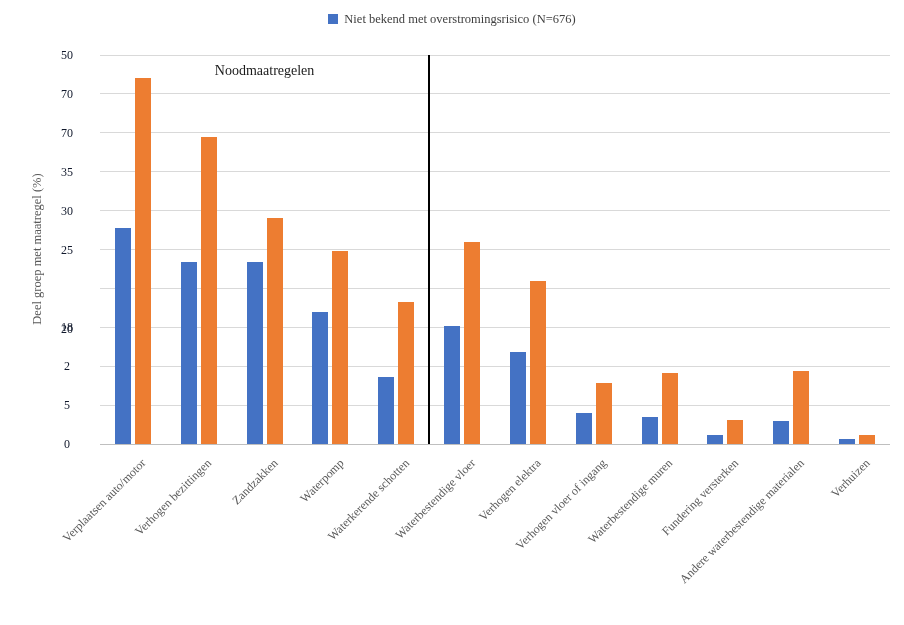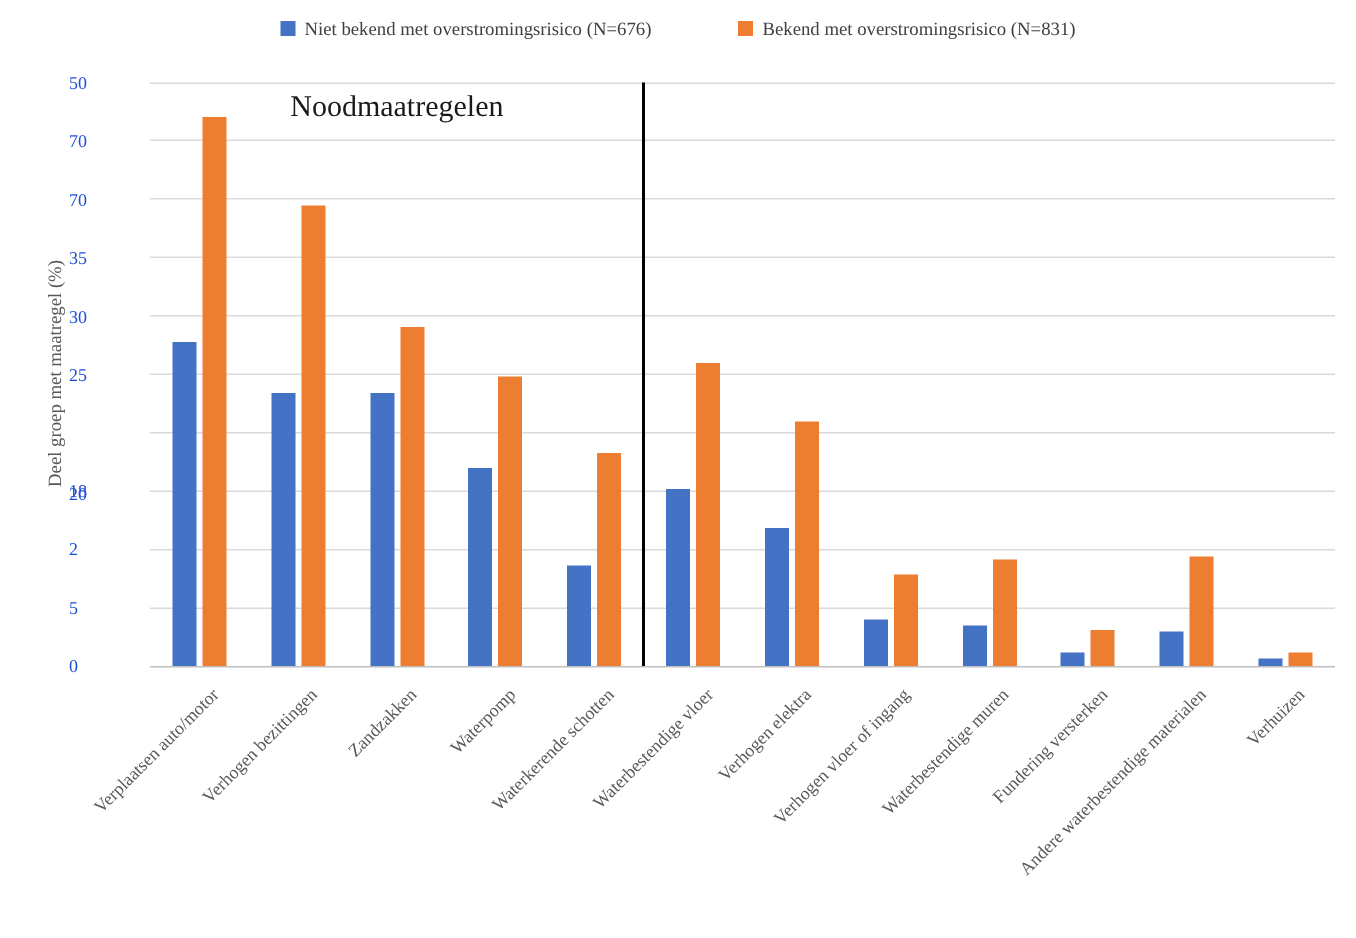--- a/index.html
+++ b/index.html
@@ -21,26 +21,26 @@
   
   .plot{
     position:absolute;left:100px;top:55px;width:790px;height:389px;
     border-bottom:1px solid #bfbfbf;
   }
   .gridline{position:absolute;left:0;width:790px;height:1px;background:#d9d9d9;}
   .bar{position:absolute;}
   .divider{position:absolute;width:2px;background:#000;}
   .section-title{
     position:absolute;top:60px;height:22px;
-    text-align:center;font-size:20px;color:#1a1a1a;line-height:22px;
+    text-align:center;font-size:14px;color:#1a1a1a;line-height:22px;
   }
   
   .ytick{
-    position:absolute;width:42px;text-align:left;
-    font-size:12px;color:#1d4ed8;line-height:16px;
+    position:absolute;width:42px;text-align:center;
+    font-size:12px;color:#0f172a;line-height:16px;
   }
   .y-title{
     position:absolute;left:-158px;top:241px;width:389px;height:16px;
     text-align:center;font-size:12.5px;color:#595959;line-height:16px;
     transform:rotate(-90deg);transform-origin:center;
   }
   .xlabel{
     position:absolute;white-space:nowrap;
     font-size:12px;color:#595959;line-height:14px;
     transform:rotate(-45deg);transform-origin:100% 0;
@@ -49,24 +49,20 @@
 </style>
 </head>
 <body>
 
 <div class="figure">
 
   <div class="legend">
     <div class="legend-item">
       <span class="swatch" style="background: rgb(68, 114, 196);"></span>
       <span class="legend-label">Niet bekend met overstromingsrisico (N=676)</span>
-    </div>
-    <div class="legend-item">
-      <span class="swatch" style="background: rgb(237, 125, 49);"></span>
-      <span class="legend-label">Bekend met overstromingsrisico (N=831)</span>
     </div>
   </div>
 
   <div class="y-title">Deel groep met maatregel (%)</div>
 
   <div class="plot" id="plot">
       <div class="gridline" style="top: 349.6px; background: rgb(217, 217, 217);"></div>
       <div class="gridline" style="top: 310.7px; background: rgb(217, 217, 217);"></div>
       <div class="gridline" style="top: 271.8px; background: rgb(217, 217, 217);"></div>
       <div class="gridline" style="top: 232.9px; background: rgb(217, 217, 217);"></div>

